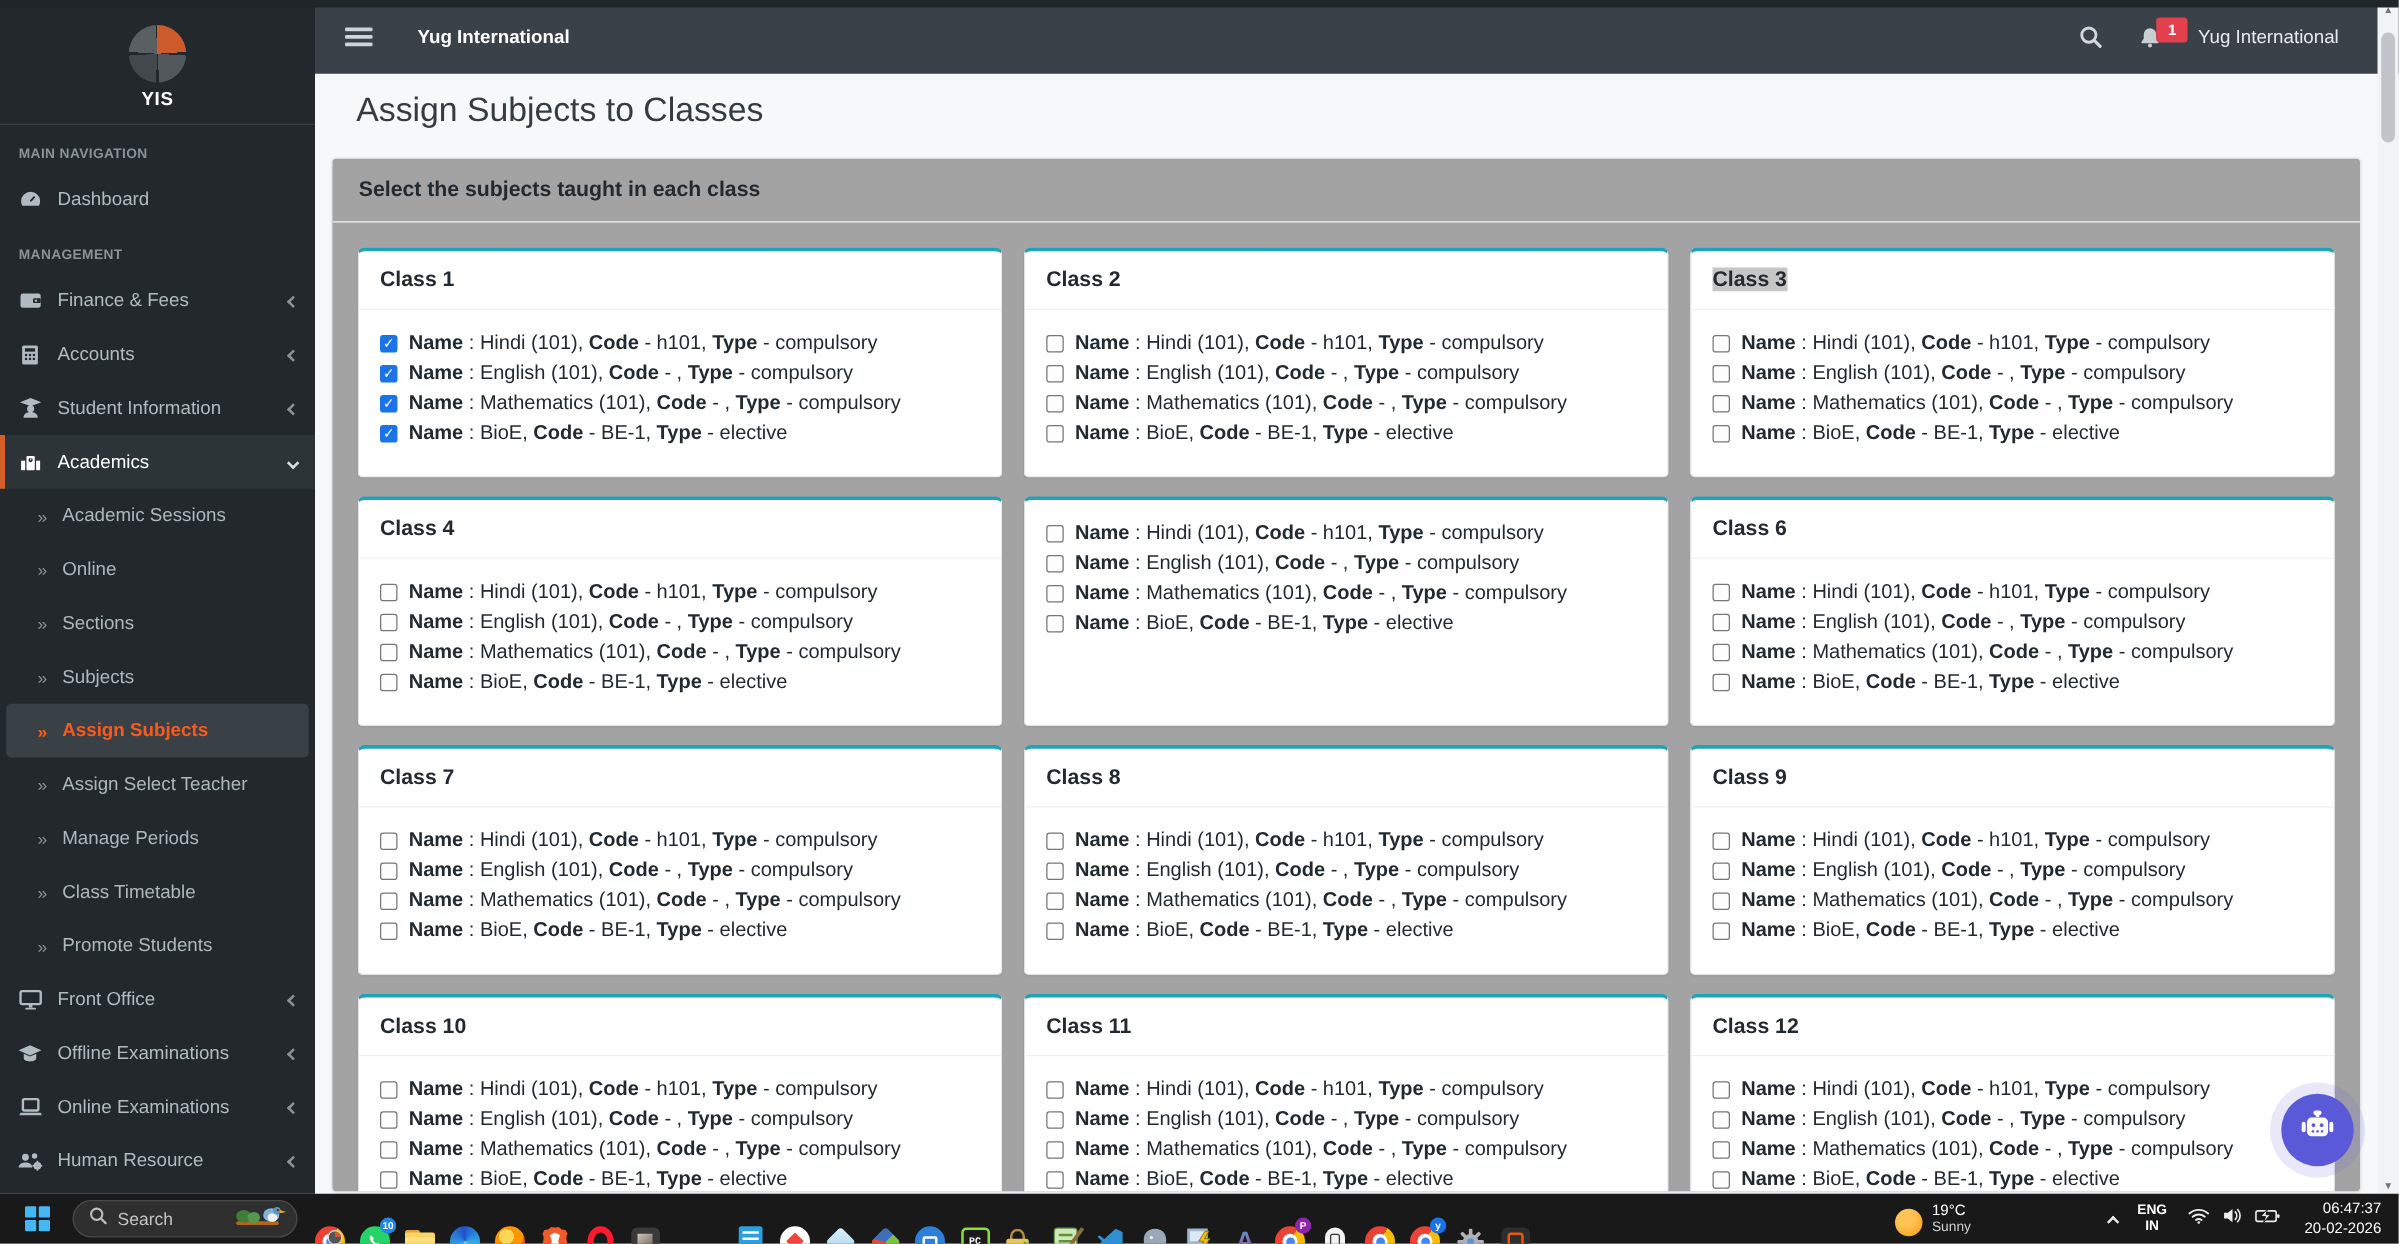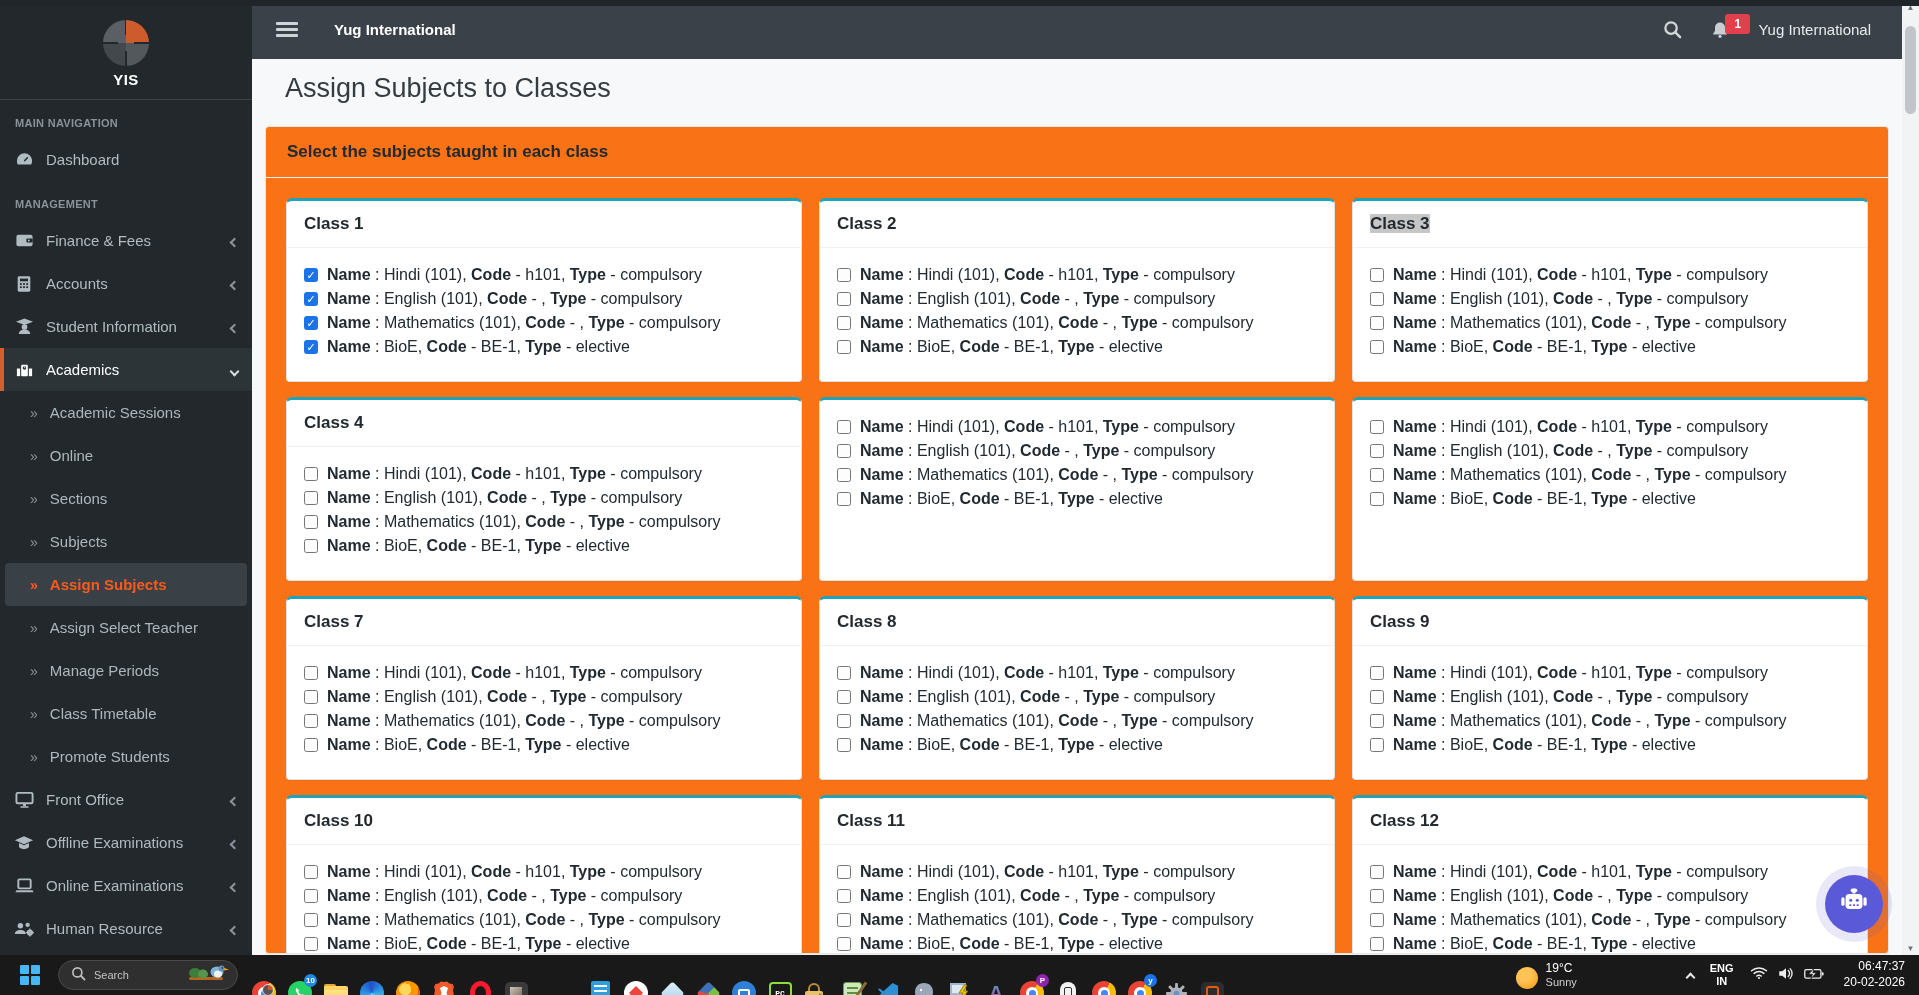--- a/index.html
+++ b/index.html
@@ -39,21 +39,21 @@
   .topbar-title { margin-left:36px; color:#fff; font-weight:bold; font-size:15px; }
   .topbar-right { margin-left:auto; display:flex; align-items:center; gap:28px; padding-right:48px; }
   .tb-search { cursor:pointer; display:flex; }
   .bell-wrap { position:relative; cursor:pointer; display:flex; }
   .notif-badge { position:absolute; left:15px; top:-6px; background:#e2404d; color:#fff; font-size:12px; font-weight:bold; padding:3px 9px; border-radius:3px; }
   .topbar-user { color:#e8ebed; font-size:15px; cursor:pointer; }
 
   
   .content { position:absolute; left:252px; top:59px; right:0; bottom:40px; background:#f6f8f9; overflow:hidden; }
   .page-title { margin:14px 0 22px 33px; font-size:27px; font-weight:500; color:#343b41; }
-  .panel { margin:0 30px 0 13px; background:#f97316; border:1px solid #e4e7ea; border-radius:4px; box-shadow:0 1px 2px rgba(0,0,0,.05); height:828px; overflow:hidden; }
+  .panel { margin:0 30px 0 13px; background:#a3a3a3; border:1px solid #e4e7ea; border-radius:4px; box-shadow:0 1px 2px rgba(0,0,0,.05); height:828px; overflow:hidden; }
   .panel-header { padding:15px 21px; border-bottom:1px solid #eef1f3; font-size:17px; font-weight:bold; color:#22292f; }
   .cards-grid { padding:20px 20px; display:grid; grid-template-columns:repeat(3,1fr); gap:15px 17px; }
   .class-card { height:184px; background:#fff; border:1px solid #dfe3e6; border-top:3px solid #1fa3b8; border-radius:6px 6px 4px 4px; box-shadow:0 1px 1px rgba(0,0,0,.04); overflow:hidden; }
   .card-header { padding:13px 17px; border-bottom:1px solid #eef1f3; font-size:17px; font-weight:bold; color:#22292f; }
   .text-selected { background:#c6c6c6; }
   .card-body { padding:15px 17px 0 17px; }
   .subject-row { display:flex; align-items:center; gap:9px; height:24px; font-size:16px; color:#212a31; white-space:nowrap; }
   .cb { width:14px; height:14px; flex:0 0 14px; border:1px solid #767676; border-radius:2.5px; background:#fdfdfd; display:flex; align-items:center; justify-content:center; cursor:pointer; font-size:11px; line-height:1; color:#fff; }
   .cb.checked { background:#1a73e8; border-color:#1a73e8; }
 
@@ -64,21 +64,21 @@
 
   
   .fab { position:absolute; right:36px; bottom:62px; width:58px; height:58px; border-radius:50%; background:#5a5ad8; z-index:35; display:flex; align-items:center; justify-content:center; box-shadow:0 0 0 9px rgba(90,90,216,.14); cursor:pointer; }
 
   
   .taskbar { position:absolute; left:0; bottom:0; width:100%; height:40px; background:#191919; z-index:50; display:flex; align-items:center; padding:0 10px; }
   .tb-start { width:40px; height:40px; display:flex; align-items:center; justify-content:center; cursor:pointer; }
   .win-grid { display:grid; grid-template-columns:9px 9px; grid-template-rows:9px 9px; gap:2px; }
   .win-grid i { background:#46b7f5; border-radius:1px; }
   .search-pill { margin-left:8px; width:180px; height:30px; border-radius:15px; background:#2f2f2f; border:1px solid #4a4a4a; display:flex; align-items:center; padding:0 6px 0 12px; gap:8px; cursor:text; }
-  .search-pill .s-text { color:#c3c3c3; font-size:11px; flex:1; }
+  .search-pill .s-text { color:#c3c3c3; font-size:14px; flex:1; }
   .tb-apps { display:flex; align-items:center; margin-left:8px;margin-top:36px; }
   .tb-slot { width:36px; height:40px; position:relative; display:flex; align-items:center; justify-content:center; cursor:pointer; }
   .tb-slot.gap-before { margin-left:48px; }
   .tb-dot { position:absolute; bottom:2px; left:50%; transform:translateX(-50%); width:6px; height:3px; border-radius:2px; background:#9a9a9a; }
   .app-badge { position:absolute; top:1px; right:1px; min-width:13px; height:13px; border-radius:50%; color:#fff; font-size:8px; font-weight:bold; display:flex; align-items:center; justify-content:center; padding:0 2px; }
   .tb-right { margin-left:auto; display:flex; align-items:center; color:#fff; }
   .weather { display:flex; align-items:flex-end; gap:8px; margin-right:110px; cursor:pointer; }
   .sun { width:22px; height:22px; border-radius:50%; background:radial-gradient(circle at 38% 32%, #ffc254 0 35%, #f59a0b 100%); }
   .weather-txt { display:flex; flex-direction:column; line-height:1.25; }
   .weather-temp { font-size:12px; color:#fff; }
@@ -382,20 +382,21 @@
               <span class="cb"></span>
               <span><b>Name</b> : Mathematics (101), <b>Code</b> - , <b>Type</b> - compulsory</span>
             </div>
             <div class="subject-row">
               <span class="cb"></span>
               <span><b>Name</b> : BioE, <b>Code</b> - BE-1, <b>Type</b> - elective</span>
             </div>
           </div>
         </div>
         <div class="class-card">
+          <div class="card-header"><span>Class 6</span></div>
           <div class="card-body">
             <div class="subject-row">
               <span class="cb"></span>
               <span><b>Name</b> : Hindi (101), <b>Code</b> - h101, <b>Type</b> - compulsory</span>
             </div>
             <div class="subject-row">
               <span class="cb"></span>
               <span><b>Name</b> : English (101), <b>Code</b> - , <b>Type</b> - compulsory</span>
             </div>
             <div class="subject-row">

